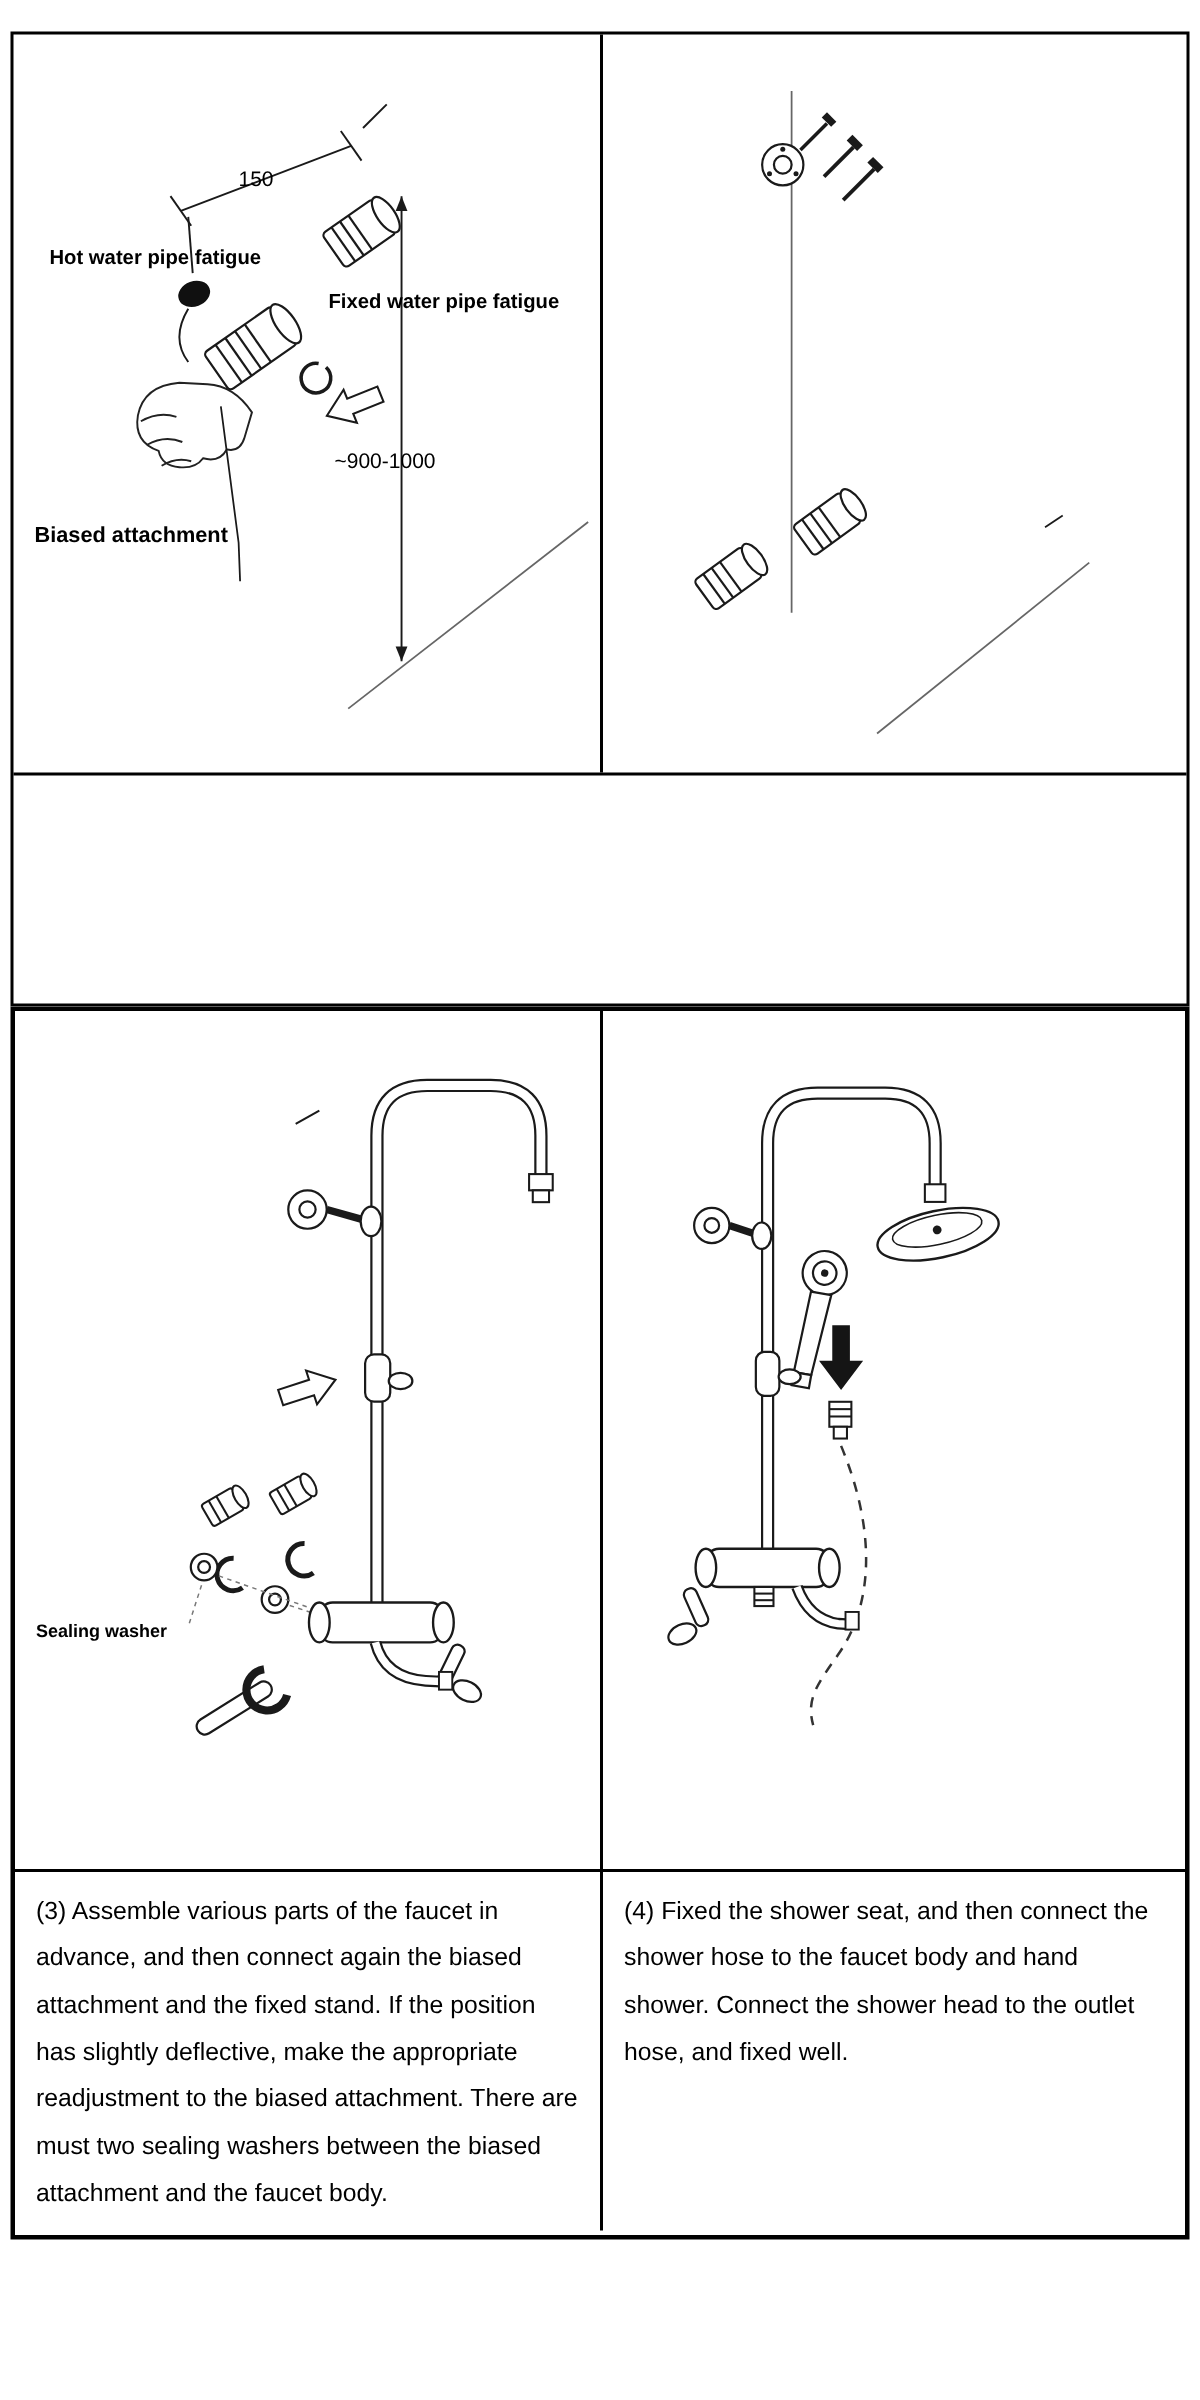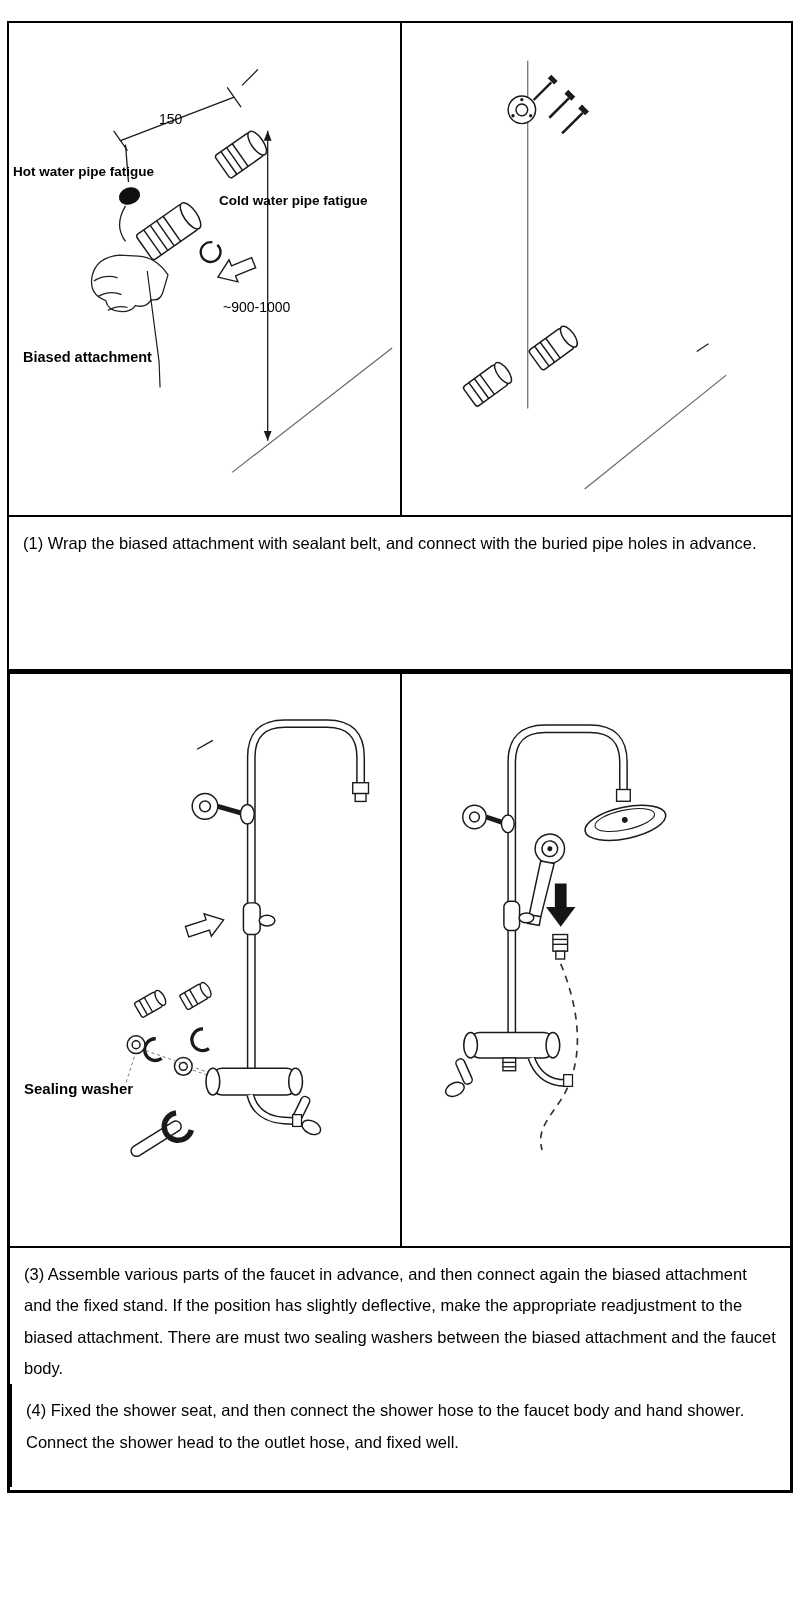--- a/index.html
+++ b/index.html
@@ -15,27 +15,27 @@
   .block-b { height:822px; border-width:3px; }
   .block-c { margin-top:6px; height:108px; padding:8px 12px 0; font-size:16.5px; line-height:1.9; }
   .illos { display:flex; }
   .block-a .illos { height:492px; }
   .block-b .illos { height:572px; }
   .illo { position:relative; flex:1 1 50%; overflow:hidden; }
   .illo + .illo { border-left:2px solid #000; }
   .illo svg { position:absolute; inset:0; width:100%; height:100%; }
   .captions { display:flex; border-top:2px solid #000; }
   .block-a .captions { height:152px; }
-  .block-b .captions { height:241px;flex-direction:column; }
+  .block-b .captions { height:241px; }
   .caption { flex:1 1 50%; padding:11px 14px 0; font-size:16.5px; line-height:1.9; }
   .caption + .caption { border-left:2px solid #000; }
   .illo-label { position:absolute; font-weight:bold; font-size:13.5px; white-space:nowrap; }
   .dim-label { position:absolute; font-size:14px; white-space:nowrap; }
   .label-md { font-size:14.5px; }
-  .label-lg { font-size:15px; }
+  .label-lg { font-size:12px; }
 </style>
 </head>
 <body>
 
 <div class="sheet">
 
   <section class="block block-a">
     <div class="illos">
 
       <div class="illo">
@@ -86,22 +86,22 @@
 
           <g transform="rotate(-35 235 130)" fill="#fff" stroke="#1a1a1a" stroke-width="1.5">
             <rect x="212" y="116" width="42" height="28" rx="3"></rect>
             <line x1="220" y1="116" x2="220" y2="144"></line>
             <line x1="227" y1="116" x2="227" y2="144"></line>
             <line x1="234" y1="116" x2="234" y2="144"></line>
             <ellipse cx="255" cy="130" rx="6" ry="14"></ellipse>
           </g>
         </svg>
         <div class="dim-label" style="left:150px; top:88px;">150</div>
-        <div class="illo-label" style="left:4px; top:141px;text-align:right;">Hot water pipe fatigue</div>
-        <div class="illo-label" style="left:210px; top:170px;">Cold water pipe fatigue</div>
+        <div class="illo-label" style="left:24px; top:141px;text-align:right;">Hot water pipe fatigue</div>
+        <div class="illo-label" style="left:210px; top:170px;">Fixed water pipe fatigue</div>
         <div class="dim-label" style="left:214px; top:276px;text-align:center;">~900-1000</div>
         <div class="illo-label label-md" style="left:14px; top:326px;">Biased attachment</div>
       </div>
 
       <div class="illo">
         <svg viewBox="0 0 396 492">
           <line x1="128" y1="34" x2="128" y2="388" stroke="#666" stroke-width="1.2"></line>
 
           <g fill="#fff" stroke="#1a1a1a" stroke-width="1.5">
             <circle cx="122" cy="84" r="14"></circle>
@@ -134,21 +134,20 @@
             <line x1="153" y1="313" x2="153" y2="338"></line>
             <ellipse cx="173" cy="325.5" rx="5.5" ry="12.5"></ellipse>
           </g>
           <line x1="186" y1="470" x2="330" y2="354" stroke="#666" stroke-width="1.2"></line>
           <line x1="300" y1="330" x2="312" y2="322" stroke="#1a1a1a" stroke-width="1.2"></line>
         </svg>
       </div>
     </div>
 
     <div class="captions">
-      <div class="caption">(1) Wrap the biased attachment with sealant belt, and connect with the buried pipe holes in advance.</div>
     </div>
   </section>
 
   <section class="block block-b">
     <div class="illos">
 
       <div class="illo">
         <svg viewBox="0 0 396 572">
 
           <g>

